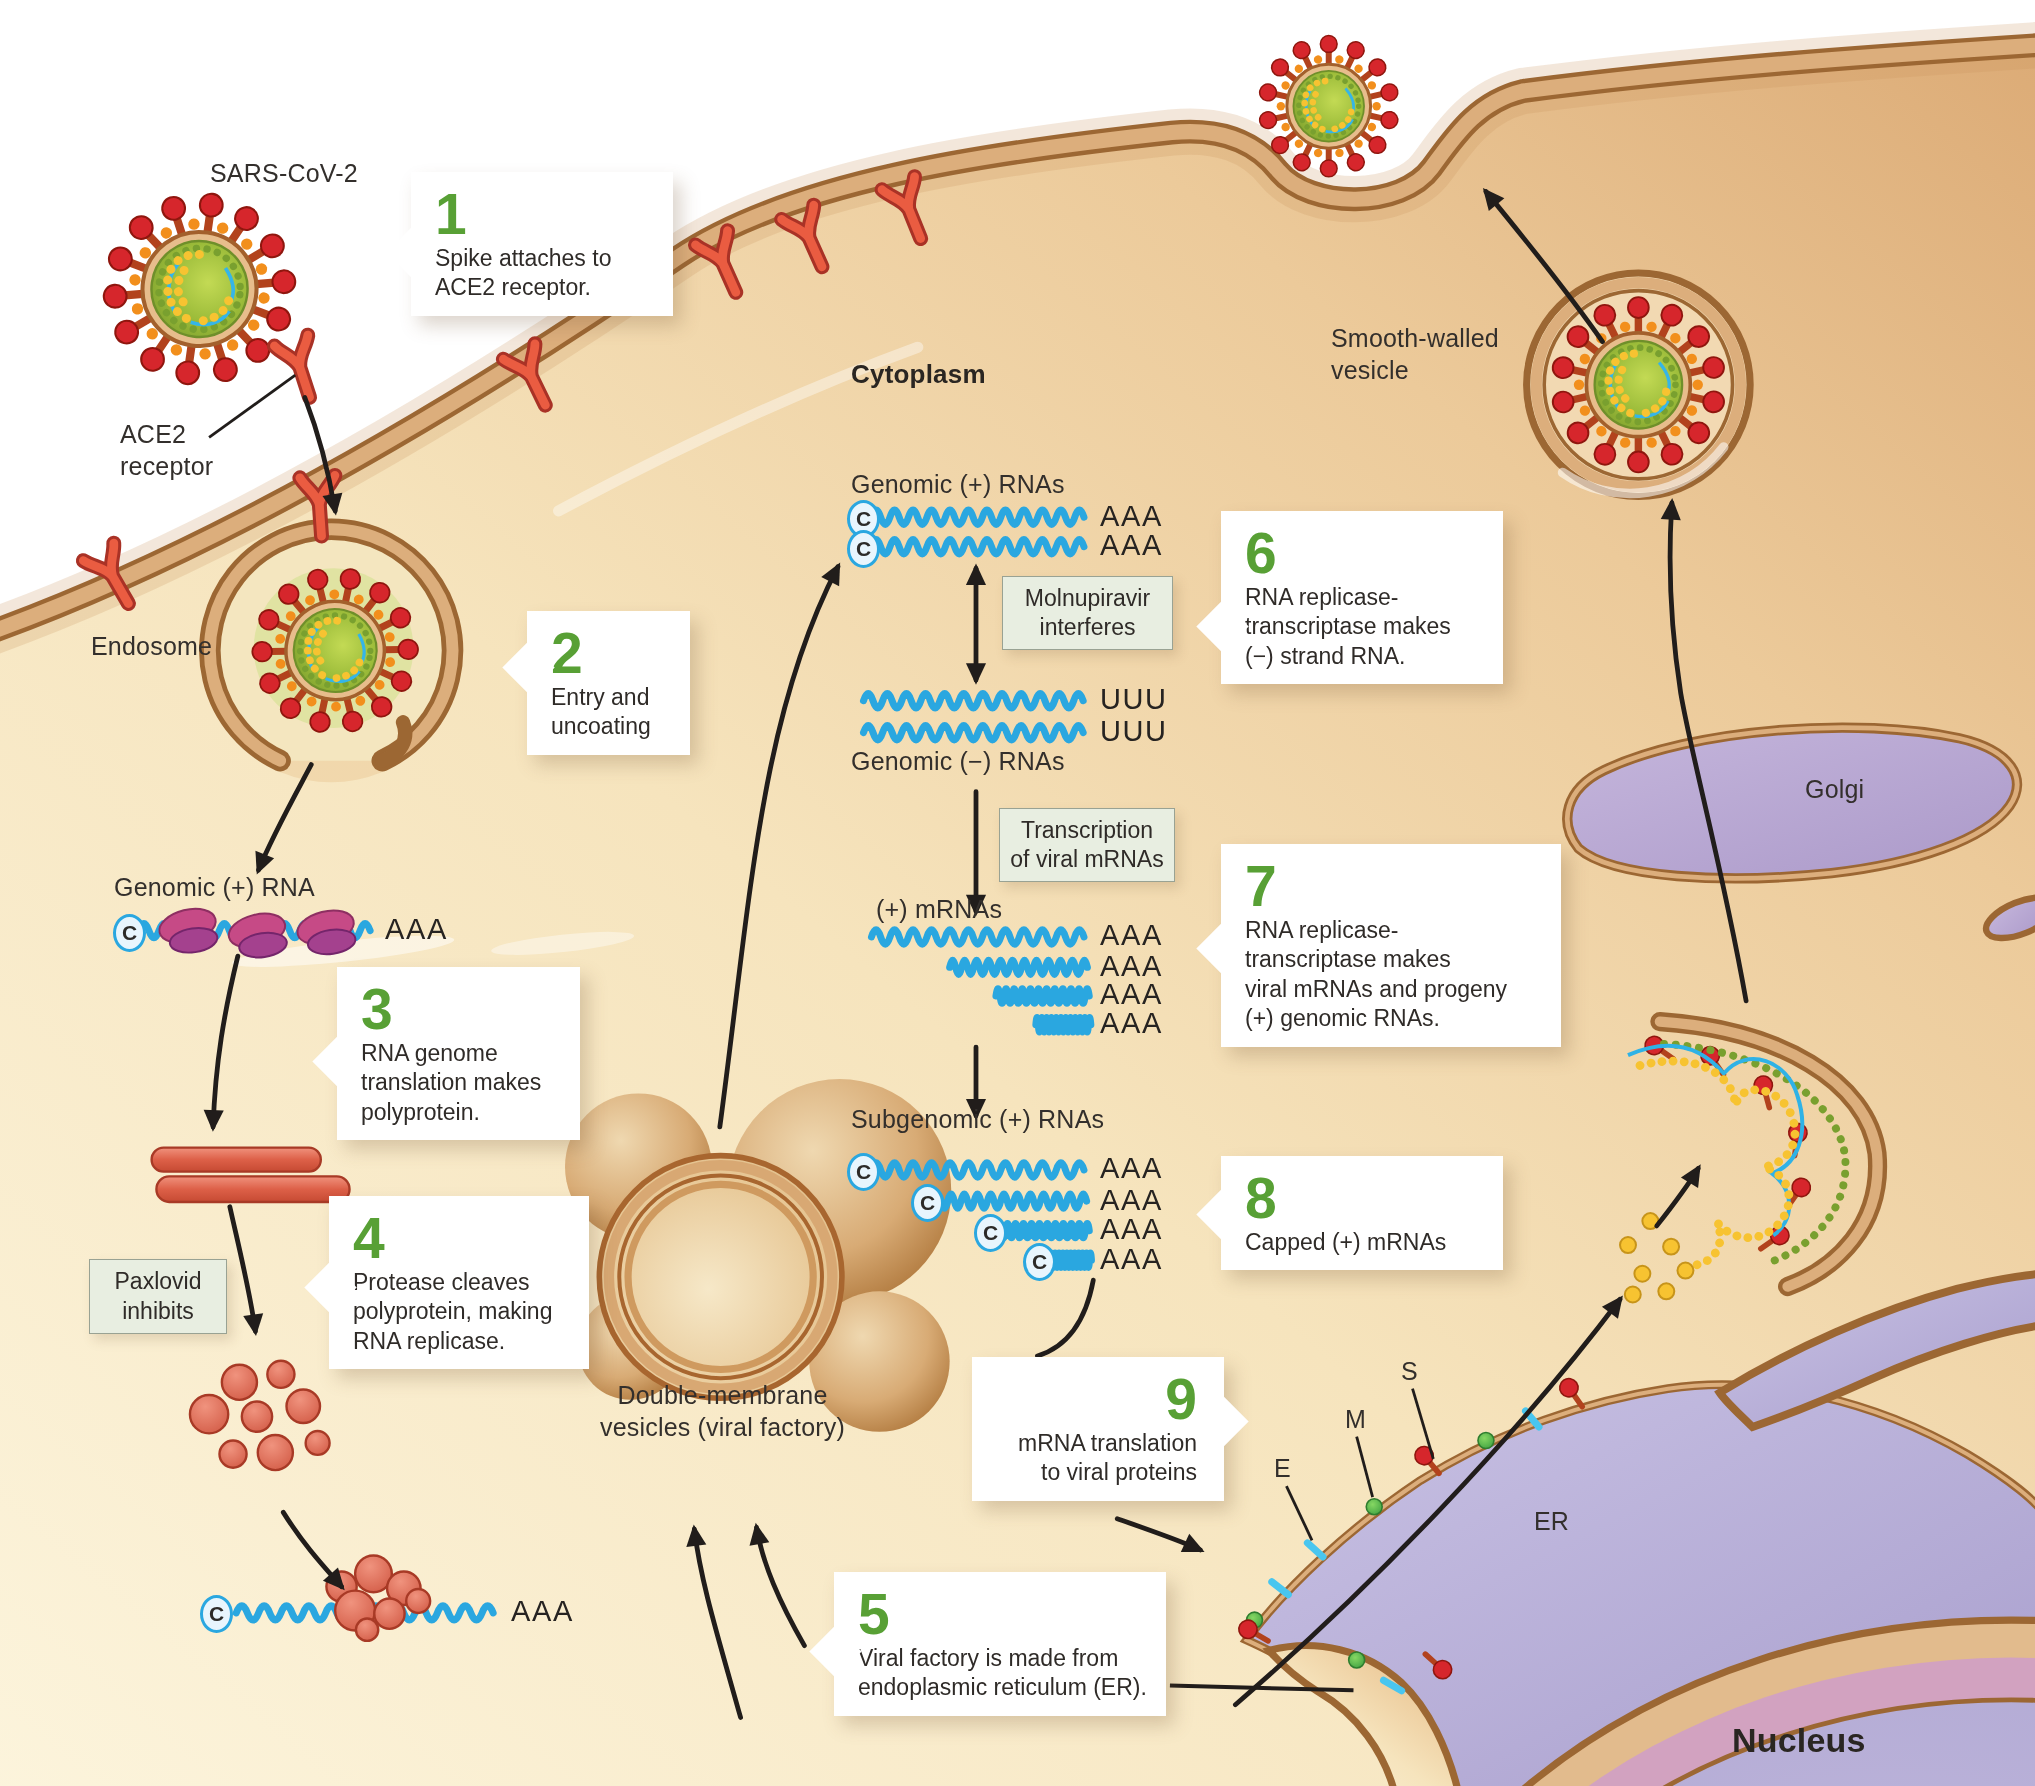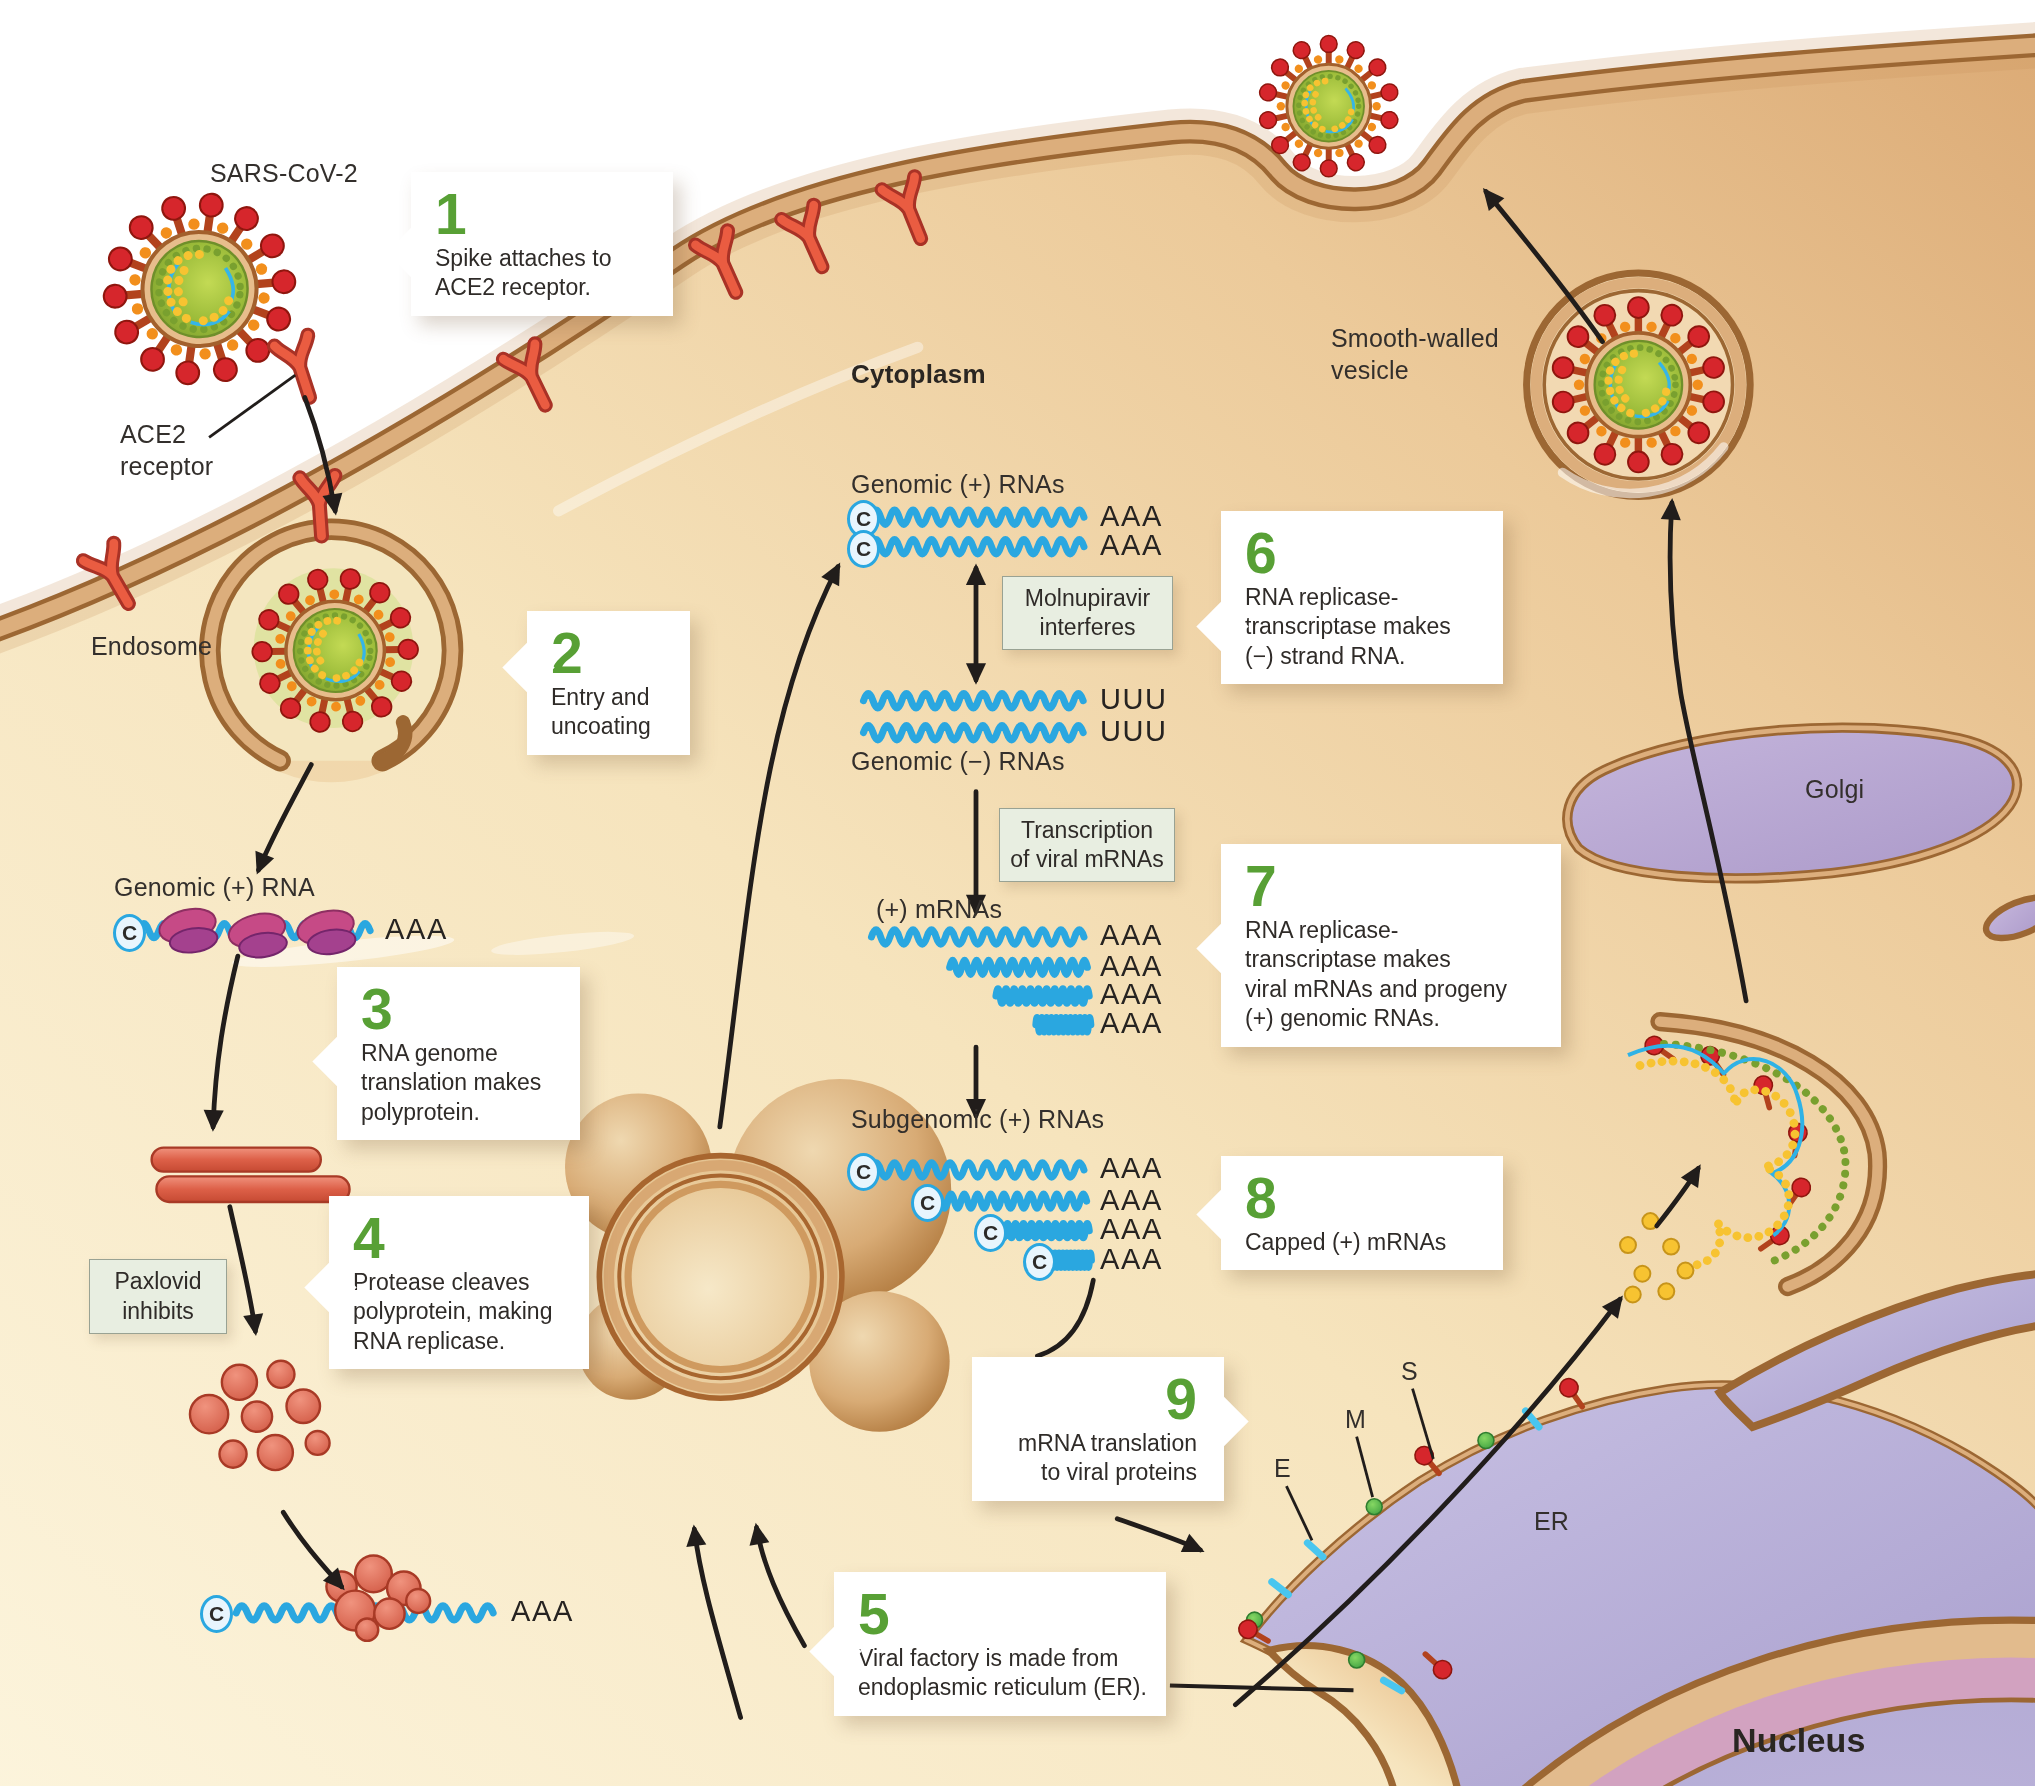--- a/index.html
+++ b/index.html
@@ -346,20 +346,24 @@
 </g>
 </svg>
 
 <div class="lbl" style="left:210px;top:157px;">SARS-CoV-2</div>
 <div class="lbl" style="left:120px;top:418px;">
   <span style="display:block">ACE2</span>
   <span style="display:block">receptor</span>
 </div>
 <div class="lbl" style="left:91px;top:630px;">Endosome</div>
 <div class="lbl" style="left:114px;top:871px;">Genomic (+) RNA</div>
+<div class="lbl ctr" style="left:543px;top:1379px;width:359px;">
+  <span style="display:block">Double-membrane</span>
+  <span style="display:block">vesicles (viral factory)</span>
+</div>
 <div class="lbl bold" style="left:851px;top:358px;font-size:26px;">Cytoplasm</div>
 <div class="lbl" style="left:851px;top:468px;">Genomic (+) RNAs</div>
 <div class="lbl" style="left:851px;top:745px;">Genomic (−) RNAs</div>
 <div class="lbl" style="left:876px;top:881px;margin-top:12px;">(+) mRNAs</div>
 <div class="lbl" style="left:851px;top:1103px;">Subgenomic (+) RNAs</div>
 <div class="lbl" style="left:1331px;top:322px;">
   <span style="display:block">Smooth-walled</span>
   <span style="display:block">vesicle</span>
 </div>
 <div class="lbl" style="left:1805px;top:773px;">Golgi</div>

